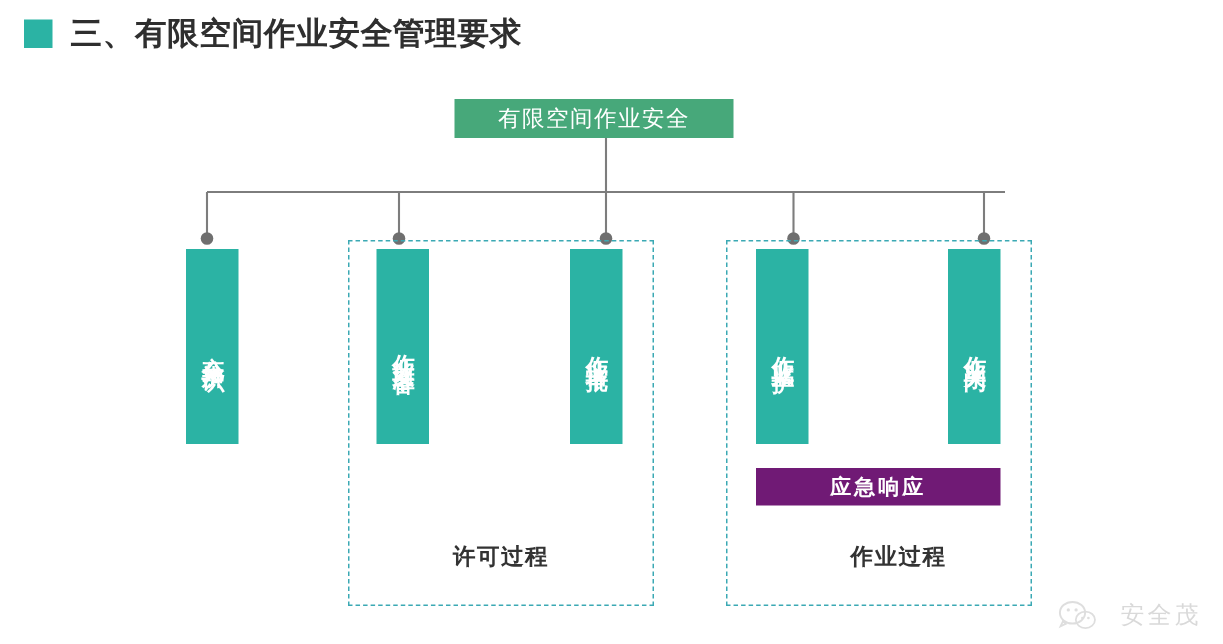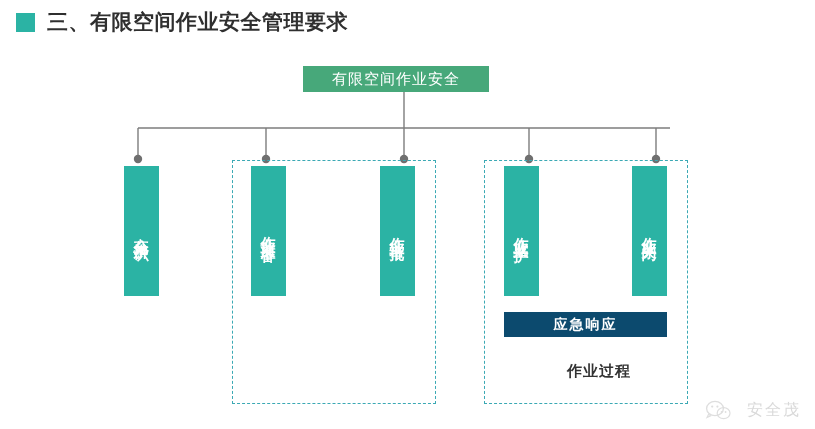--- a/index.html
+++ b/index.html
@@ -175,35 +175,36 @@
         <circle cx="266" cy="115" r="4.2"></circle>
         <circle cx="404" cy="115" r="4.2"></circle>
         <circle cx="529" cy="115" r="4.2"></circle>
         <circle cx="656" cy="115" r="4.2"></circle>
       </g>
     </svg>
 
     <div class="root-box" style="left: 303px; top: 22px; width: 186px; height: 26px; background: rgb(71, 168, 122);">有限空间作业安全</div>
 
     <div class="group-box" style="left: 232px; top: 116px; width: 204px; height: 244px; border-color: rgb(59, 169, 180);"></div>
+    <div class="group-label" style="left:232px; top:318px; width:204px;">许可过程</div>
 
     <div class="group-box" style="left: 484px; top: 116px; width: 204px; height: 244px; border-color: rgb(59, 169, 180);"></div>
     <div class="group-label" style="left:484px; top:318px; width:204px;padding-left:13px;">作业过程</div>
 
     <div class="vbox" style="left: 124px; top: 122px; width: 35px; height: 130px; background: rgb(43, 179, 164);">充分辨识</div>
 
     <div class="vbox" style="left: 251px; top: 122px; width: 35px; height: 130px; background: rgb(43, 179, 164);">作业前准备</div>
 
     <div class="vbox" style="left: 380px; top: 122px; width: 35px; height: 130px; background: rgb(43, 179, 164);">作业审批</div>
 
     <div class="vbox" style="left: 504px; top: 122px; width: 35px; height: 130px; background: rgb(43, 179, 164);">作业监护</div>
 
     <div class="vbox" style="left: 632px; top: 122px; width: 35px; height: 130px; background: rgb(43, 179, 164);">作业关闭</div>
 
-    <div class="hbox" style="left: 504px; top: 268px; width: 163px; height: 25px; background: #0c4a6e;">应急响应</div>
+    <div class="hbox" style="left: 504px; top: 268px; width: 163px; height: 25px; background: #701a75;">应急响应</div>
 
   </div>
 
   <div id="watermark">
     <svg width="26" height="22" viewBox="0 0 26 22">
       <ellipse cx="10" cy="9.5" rx="8.4" ry="7.2" fill="none" stroke="#9a9a9a" stroke-width="1.3"></ellipse>
       <circle cx="7.2" cy="7.6" r="1.1" fill="#9a9a9a"></circle>
       <circle cx="12.4" cy="7.6" r="1.1" fill="#9a9a9a"></circle>
       <path d="M3.6 15.2 L2.0 18.6 L5.6 16.9 Z" fill="none" stroke="#9a9a9a" stroke-width="1.2"></path>
       <ellipse cx="18.6" cy="14.2" rx="6.4" ry="5.5" fill="none" stroke="#9a9a9a" stroke-width="1.2"></ellipse>

